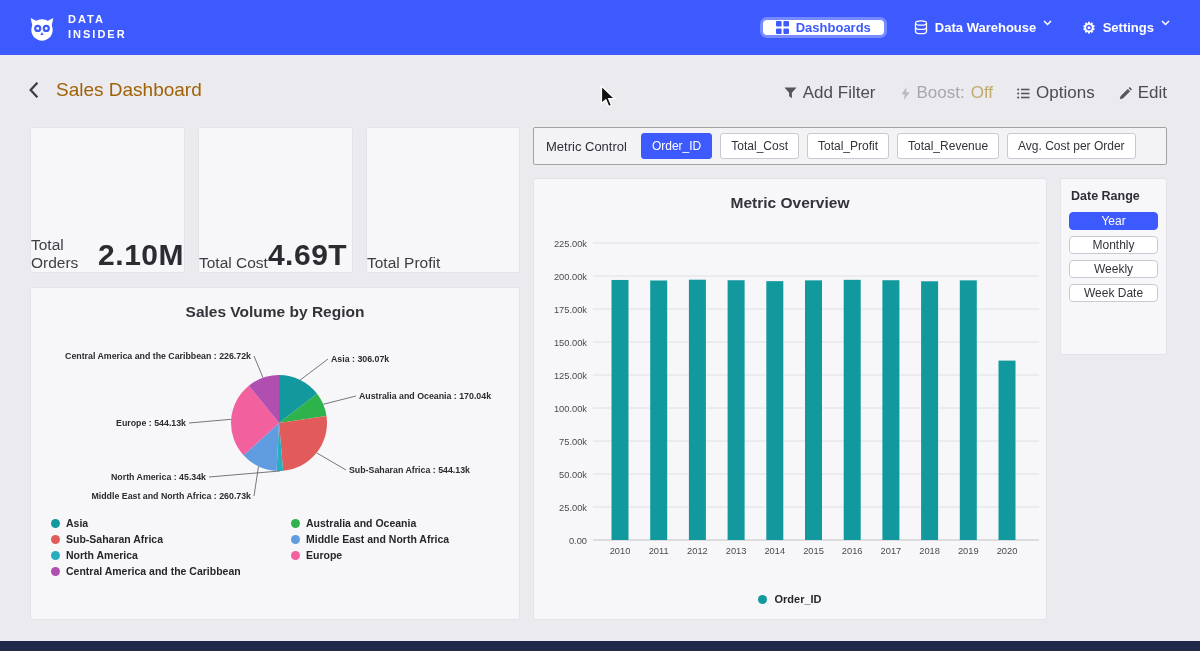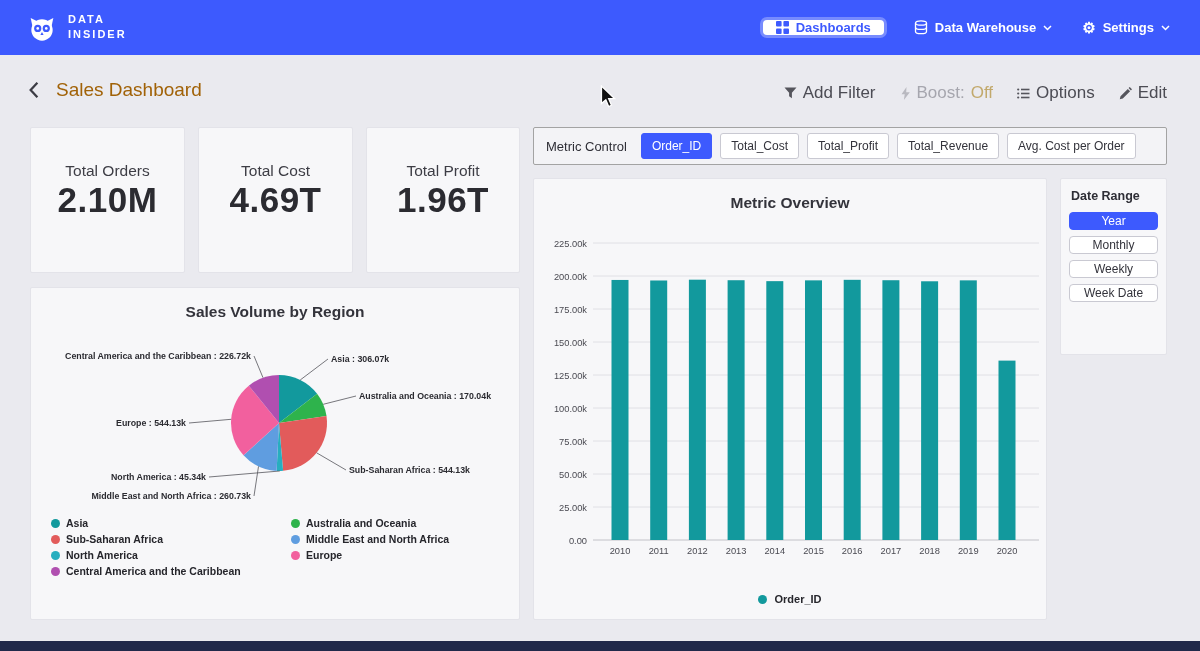--- a/index.html
+++ b/index.html
@@ -10,37 +10,37 @@
   
   .navbar { position:absolute; top:0; left:0; width:1200px; height:55px;
     background:var(--accent,#3d5afe); display:flex; align-items:center;
     justify-content:space-between; padding:0 30px 0 26px; z-index:5; }
   .brand { display:flex; gap:10px; cursor:pointer; }
   .brand-text { color:#fff; font-size:11px; font-weight:bold; letter-spacing:2px; line-height:1.4; }
   .nav-right { display:flex; align-items:center; gap:30px; }
   .pill { background:#fff; color:var(--accent,#3d5afe); border-radius:4px; padding:0 13px;
     font-size:13px; font-weight:bold; display:flex; align-items:center; gap:7px;
     box-shadow:0 0 0 3px rgba(255,255,255,0.30); cursor:pointer; }
-  .nav-item { color:#fff; font-size:13px; font-weight:600; display:flex; align-items:center; gap:7px; cursor:pointer; }
+  .nav-item { color:#fff; font-size:13px; font-weight:600; display:flex; gap:7px; cursor:pointer; }
   .gear-glyph { font-size:15px; line-height:1; }
 
   
   .back-btn { position:absolute; left:27px; top:81px; width:14px; height:18px; cursor:pointer; }
   .page-title { position:absolute; left:56px; top:79px; font-size:19px; font-weight:500; color:#a16207; }
   .header-actions { position:absolute; top:83px; right:33px; display:flex; align-items:center; gap:24px;
     font-size:17px; color:#4c4c54; }
   .h-action { display:flex; align-items:center; gap:6px; cursor:pointer; }
   .boost-label { color:#a6a6ae; }
   .boost-value { color:#c2a96c; }
 
   
   .card { position:absolute; background:#f7f7f9; border:1px solid #e3e3e9; border-radius:2px; }
-  .kpi { display:flex; flex-direction:column; align-items:center; }
+  .kpi { display:flex; flex-direction:row; align-items:flex-end; }
   .kpi-label { margin-top:34px; font-size:15.5px; color:#3d3d45; font-weight:500; }
-  .kpi-value { margin-top:0; font-size:35px; font-weight:bold; color:#2b2b31; letter-spacing:0.5px; }
+  .kpi-value { margin-top:0; font-size:30px; font-weight:bold; color:#2b2b31; letter-spacing:0.5px; }
   .card-title { text-align:center; margin-top:15px; font-size:15.5px; color:#33333b; font-weight:700; }
 
   
   #metric-bar { position:absolute; left:533px; top:127px; width:634px; height:38px;
     background:#f3f3f6; border:1px solid #a3a3a3; border-radius:2px;
     display:flex; align-items:center; padding:0 12px; gap:8px; }
   .mc-label { font-size:13px; color:#2e2e36; margin-right:6px; }
   .mc-btn, .dr-btn { font-family:inherit; font-size:12px; color:#33333b; background:#fff;
     border:1px solid #c9c9d2; border-radius:3px; padding:5px 10px; cursor:pointer; }
   .mc-btn.active, .dr-btn.active { background:var(--accent,#3d5afe); color:#fff; border-color:var(--accent,#3d5afe); }
@@ -164,21 +164,20 @@
   <div class="card kpi" style="left:30px;top:127px;width:155px;height:146px">
     <div class="kpi-label">Total Orders</div>
     <div class="kpi-value">2.10M</div>
   </div>
   <div class="card kpi" style="left:198px;top:127px;width:155px;height:146px">
     <div class="kpi-label">Total Cost</div>
     <div class="kpi-value">4.69T</div>
   </div>
   <div class="card kpi" style="left:366px;top:127px;width:154px;height:146px">
     <div class="kpi-label">Total Profit</div>
-    <div class="kpi-value">1.96T</div>
   </div>
 
   <div class="card" style="left:30px;top:287px;width:490px;height:333px">
     <div class="card-title">Sales Volume by Region</div>
     <svg id="pie-svg" width="488" height="192" viewBox="0 0 488 192">
         <path d="M248 102 L248.0 54.0 A48 48 0 0 1 286.1 72.8 Z" fill="#12999d"></path>
         <line x1="269.2" y1="59.0" x2="297" y2="38" stroke="#55555c" stroke-width="0.8"></line>
         <text x="300" y="41" text-anchor="start" font-size="8.8" font-weight="bold" fill="#2b2b31">Asia : 306.07k</text>
         <path d="M248 102 L286.1 72.8 A48 48 0 0 1 295.5 95.1 Z" fill="#2eb34c"></path>
         <line x1="292.2" y1="83.3" x2="325" y2="75" stroke="#55555c" stroke-width="0.8"></line>

